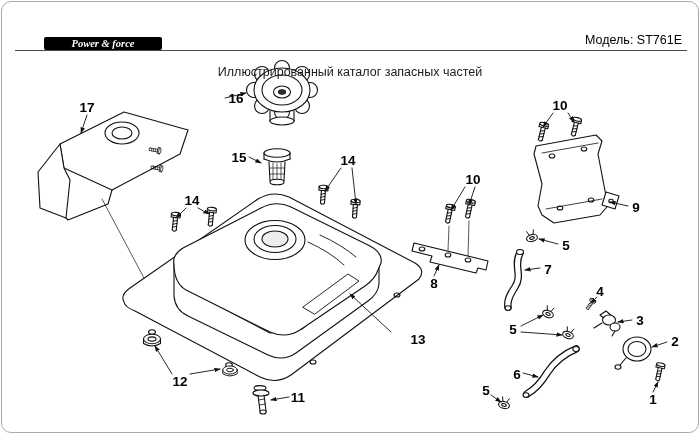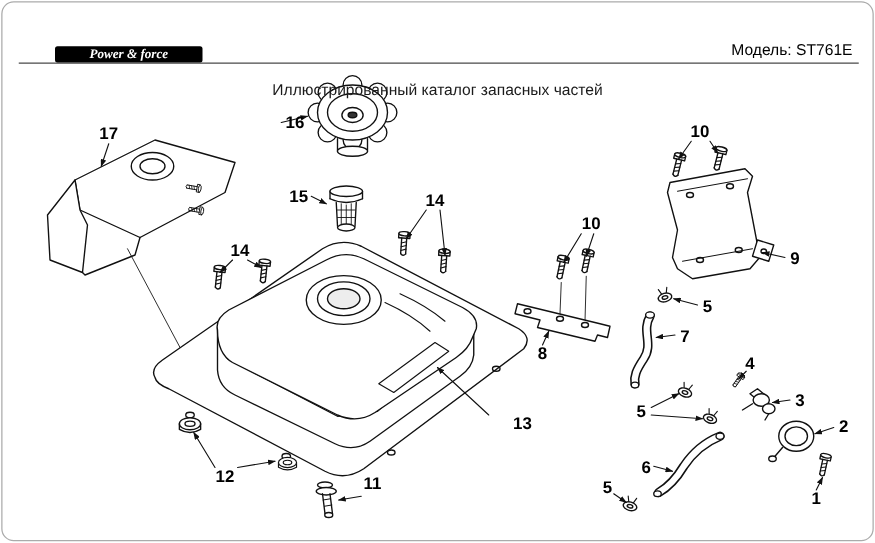--- a/index.html
+++ b/index.html
@@ -224,21 +224,21 @@
   <hr class="rule">
 
   <div class="labels" id="labels">
       <span class="part-num" style="left: 85px; top: 105px;">17</span>
       <span class="part-num" style="left: 213px; top: 96px; margin-left: 21px;">16</span>
       <span class="part-num" style="left: 237px; top: 155px;">15</span>
       <span class="part-num" style="left: 190px; top: 198px;">14</span>
       <span class="part-num" style="left: 346px; top: 158px;">14</span>
       <span class="part-num" style="left: 416px; top: 337px;">13</span>
       <span class="part-num" style="left: 178px; top: 379px;">12</span>
-      <span class="part-num" style="left: 296px; top: 385px; text-align: center;">11</span>
+      <span class="part-num" style="left: 296px; top: 395px; text-align: center;">11</span>
       <span class="part-num" style="left: 558px; top: 103px;">10</span>
       <span class="part-num" style="left: 471px; top: 177px;">10</span>
       <span class="part-num" style="left: 634px; top: 205px;">9</span>
       <span class="part-num" style="left: 432px; top: 281px;">8</span>
       <span class="part-num" style="left: 546px; top: 267px;">7</span>
       <span class="part-num" style="left: 564px; top: 243px;">5</span>
       <span class="part-num" style="left: 511px; top: 327px;">5</span>
       <span class="part-num" style="left: 484px; top: 388px;">5</span>
       <span class="part-num" style="left: 598px; top: 289px;">4</span>
       <span class="part-num" style="left: 638px; top: 318px;">3</span>

